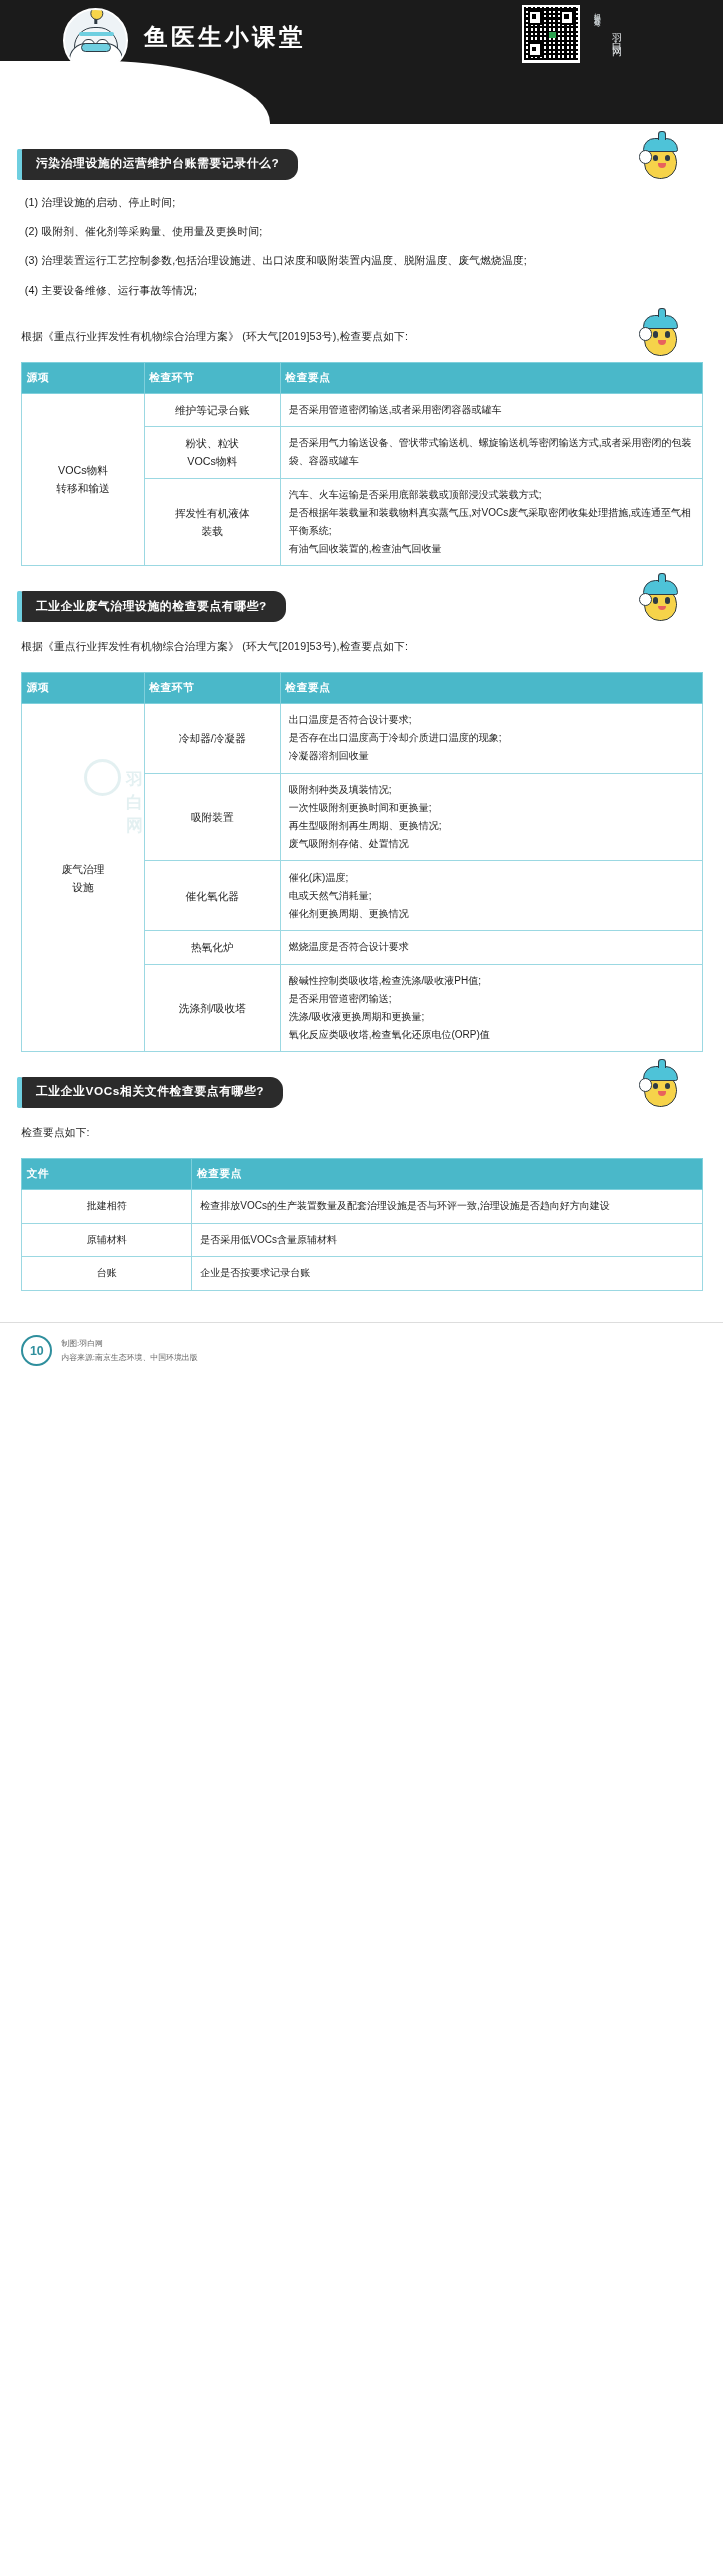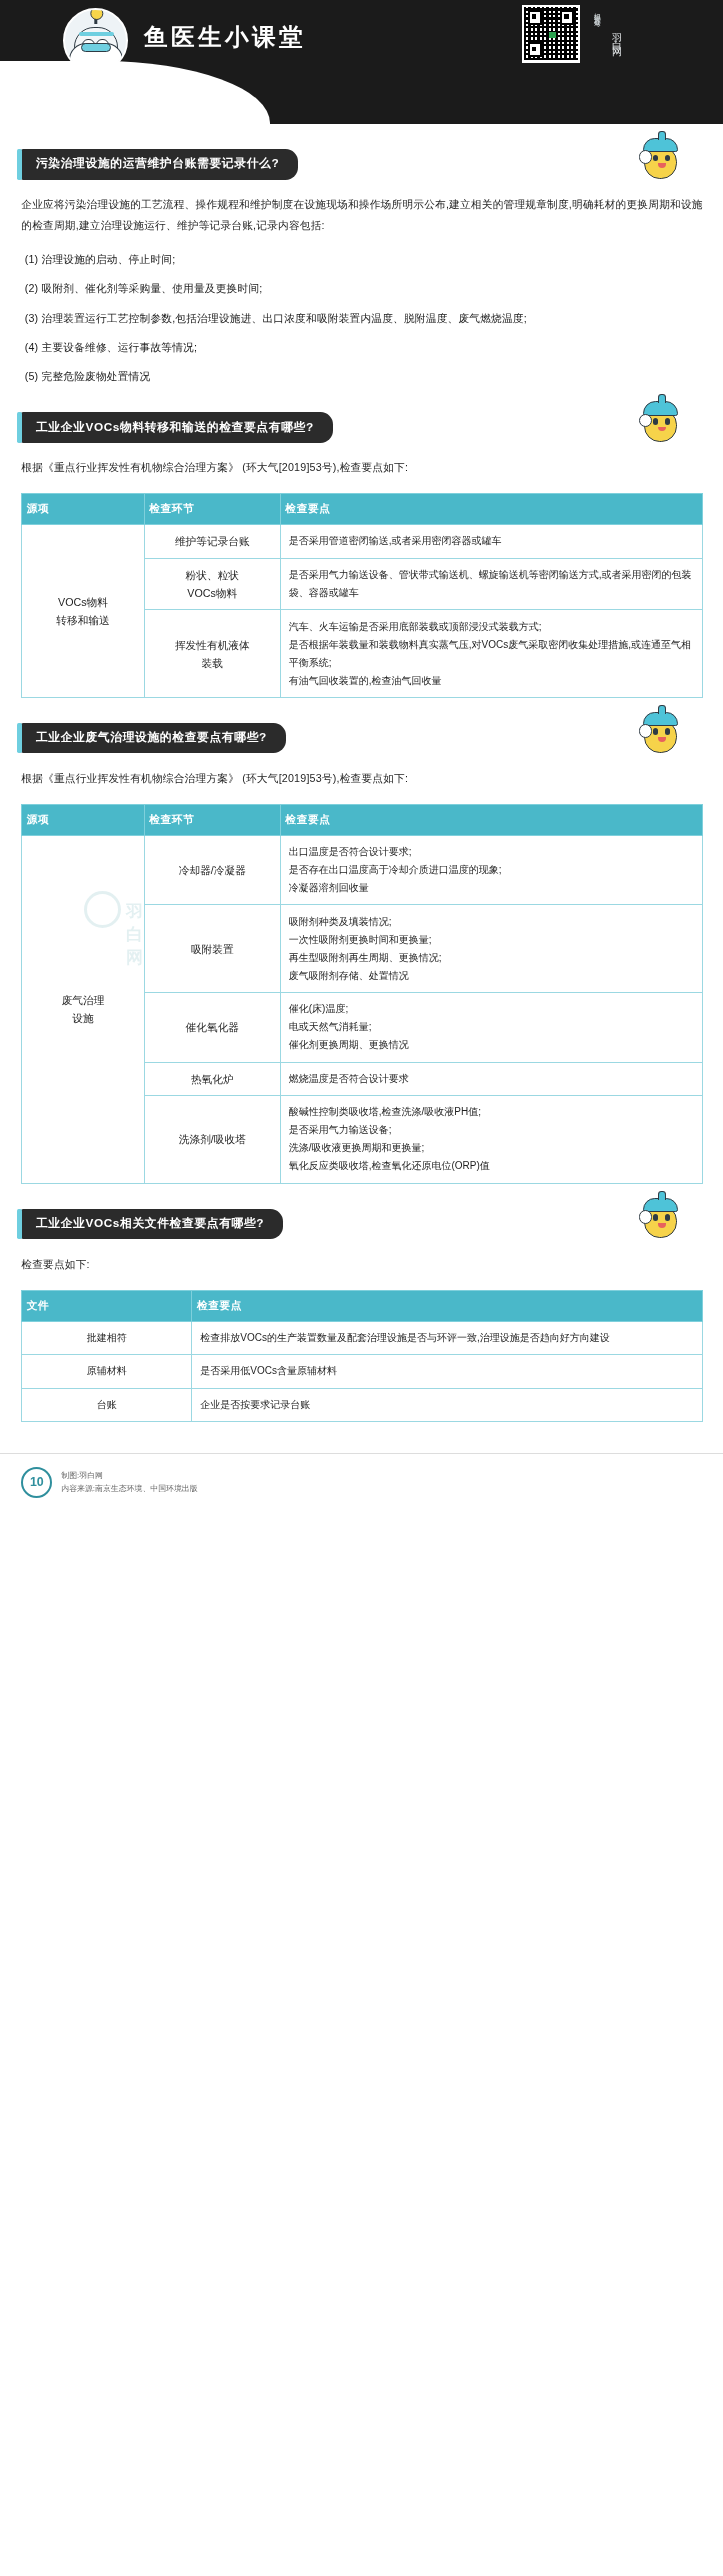--- a/index.html
+++ b/index.html
@@ -274,34 +274,31 @@
       <div class="banner-mascot">
         <div class="bm-body"></div>
         <div class="bm-cap"></div>
         <div class="bm-mirror"></div>
         <div class="bm-eye l"></div>
         <div class="bm-eye r"></div>
         <div class="bm-mouth"></div>
       </div>
     </div>
 
-    <p class="body-text">企业应将污染治理设施的工艺流程、操作规程和维护制度在设施现场和操作场所明示公布,建立相关的管理规章制度,明确耗材的更换周期和设施的检查周期,建立治理设施运行、维护等记录台账,记录内容包括:</p>
 
     <div class="indent-block">
       <div class="list-item">(1)  治理设施的启动、停止时间;</div>
       <div class="list-item">(2)  吸附剂、催化剂等采购量、使用量及更换时间;</div>
       <div class="list-item">(3)  治理装置运行工艺控制参数,包括治理设施进、出口浓度和吸附装置内温度、脱附温度、废气燃烧温度;</div>
       <div class="list-item">(4)  主要设备维修、运行事故等情况;</div>
-      <div class="list-item">(5)  完整危险废物处置情况</div>
     </div>
   </div>
 
   <div class="section">
     <div class="banner-wrap">
-      <div class="banner">工业企业VOCs物料转移和输送的检查要点有哪些?</div>
       <div class="banner-mascot">
         <div class="bm-body"></div>
         <div class="bm-cap"></div>
         <div class="bm-mirror"></div>
         <div class="bm-eye l"></div>
         <div class="bm-eye r"></div>
         <div class="bm-mouth"></div>
       </div>
     </div>
 
@@ -407,21 +404,21 @@
         </tr>
         <tr>
           <td class="stage">热氧化炉</td>
           <td class="point">燃烧温度是否符合设计要求</td>
         </tr>
         <tr>
           <td class="stage">洗涤剂/吸收塔</td>
           <td class="point">
             <div class="cell-lines">
               <div>酸碱性控制类吸收塔,检查洗涤/吸收液PH值;</div>
-              <div>是否采用气力输送设备;</div>
+              <div>是否采用管道密闭输送;</div>
               <div>洗涤/吸收液更换周期和更换量;</div>
               <div>氧化反应类吸收塔,检查氧化还原电位(ORP)值</div>
             </div>
           </td>
         </tr>
       </tbody>
     </table>
   </div>
 
   <div class="section">

